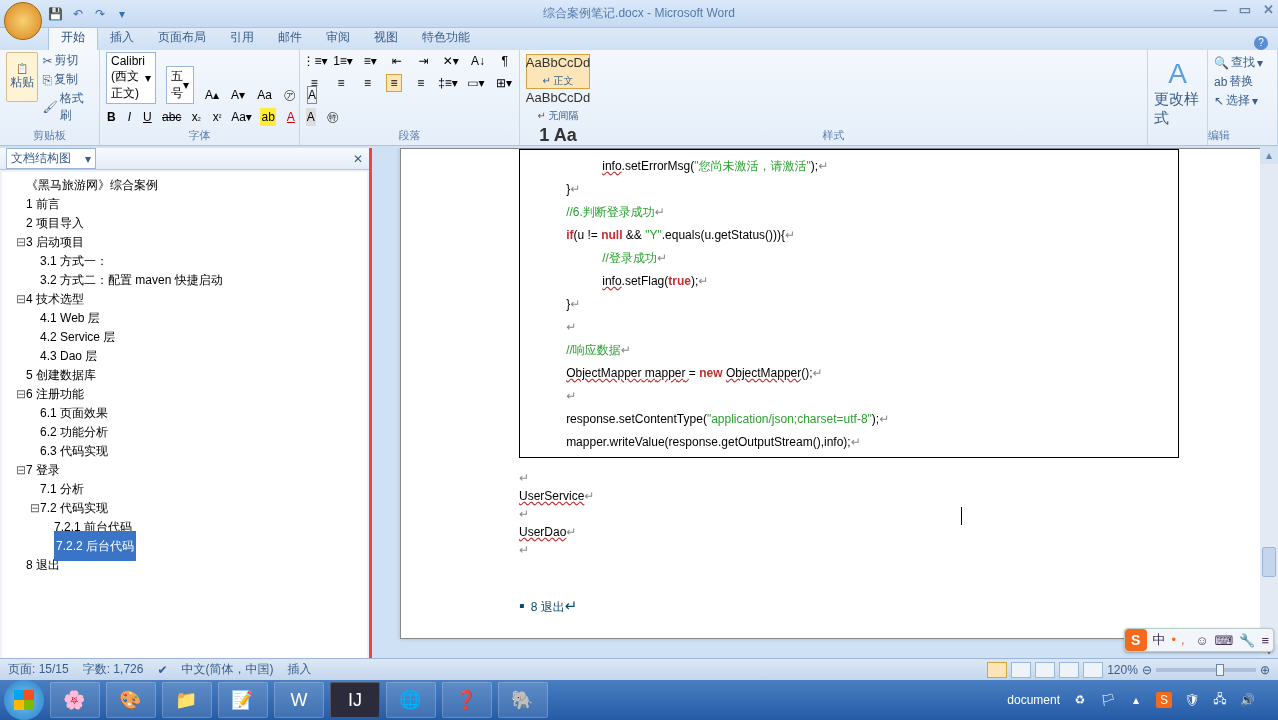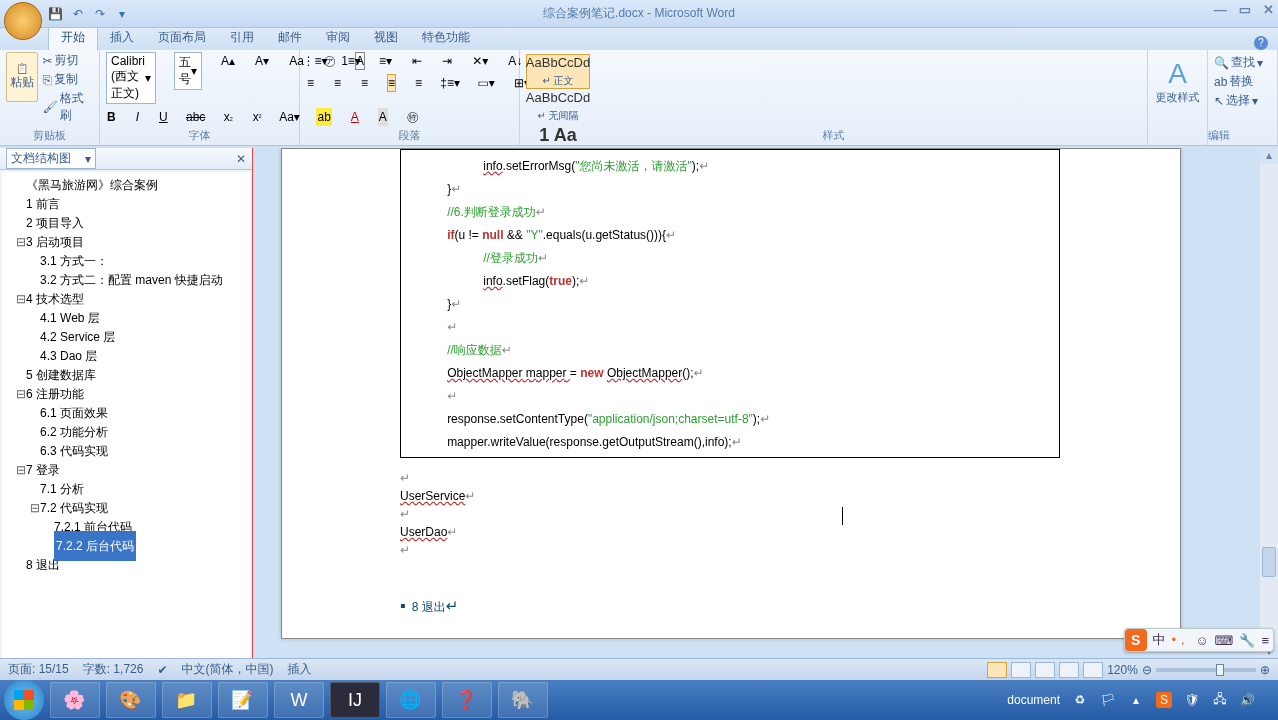--- a/index.html
+++ b/index.html
@@ -17,41 +17,41 @@
 .tabs .help-icon{margin-left:auto;width:14px;height:14px;background:#5a8cd6;color:#fff;border-radius:50%;text-align:center;line-height:14px;font-size:10px;}
 .ribbon{height:96px;background:linear-gradient(#f4f8fd,#e5eef9);border-bottom:1px solid #a9c4e5;display:flex;}
 .ribbon-group{border-right:1px solid #c5d6ec;padding:2px 6px;display:flex;flex-direction:column;position:relative;}
 .ribbon-group-label{position:absolute;bottom:2px;left:0;right:0;text-align:center;font-size:11px;color:#5a7db0;}
 .rg-clipboard{width:100px;}
 .clip-top{display:flex;gap:4px;}
 .paste-ico{width:34px;height:50px;background:#fff3d6;border:1px solid #d5bc89;border-radius:2px;display:flex;flex-direction:column;align-items:center;justify-content:center;font-size:10px;color:#3a5e8b;}
 .clip-mini{display:flex;flex-direction:column;gap:2px;font-size:11px;color:#3a5e8b;}
 .clip-mini div{display:flex;align-items:center;gap:2px;}
 .rg-font{width:200px;}
-.font-row{display:flex;gap:18px;margin-bottom:4px;align-items:flex-start;}
+.font-row{display:flex;gap:10px;margin-bottom:4px;align-items:flex-end;}
 .combo{background:#fff;border:1px solid #9cb6d9;padding:1px 4px;font-size:11px;display:flex;align-items:center;justify-content:space-between;}
 .combo.font-name{width:100px;}
 .combo.font-size{width:50px;}
 .fbtn{width:18px;height:18px;border:1px solid transparent;display:flex;align-items:center;justify-content:center;font-size:12px;cursor:pointer;}
 .strike{text-decoration:line-through;}
 .sup{font-size:8px;}
 .rg-para{width:220px;}
 .rg-styles{flex:1;display:flex;align-items:flex-start;padding-top:4px;}
 .style-item{width:64px;height:74px;border:1px solid transparent;display:flex;flex-direction:column;align-items:center;justify-content:center;cursor:pointer;font-size:11px;}
 .style-item.sel{border-color:#d6a33a;background:#fce6b8;}
 .style-prev{font-size:13px;color:#333;}
 .style-prev.h1{font-size:18px;font-weight:bold;}
 .style-prev.h{font-size:14px;font-weight:bold;}
 .style-name{font-size:10px;color:#3a5e8b;margin-top:4px;}
 .rg-change{width:60px;display:flex;flex-direction:column;align-items:center;justify-content:flex-start;padding-top:8px;}
 .change-ico{font-size:28px;color:#5aa0e0;}
 .rg-edit{width:70px;display:flex;flex-direction:column;gap:2px;padding-top:4px;font-size:11px;color:#3a5e8b;}
 .rg-edit div{display:flex;align-items:center;gap:2px;}
 .main{position:absolute;top:148px;left:0;right:0;bottom:40px;display:flex;}
-.navpane{width:253px;background:#eef3fa;border-right:1px solid #ef4444;display:flex;flex-direction:column;}
+.navpane{width:372px;background:#eef3fa;border-right:3px solid #ef4444;display:flex;flex-direction:column;}
 .nav-hdr{height:22px;background:linear-gradient(#f7fafd,#e3ecf7);border-bottom:1px solid #b0c6e1;display:flex;align-items:center;padding:0 6px;font-size:11px;color:#3a5e8b;}
 .nav-hdr .combo{flex:0 0 90px;}
 .nav-hdr .close{margin-left:auto;font-size:12px;}
 .nav-tree{flex:1;overflow:auto;background:#fff;margin:2px;padding:4px;}
 .tree-item{font-size:12px;color:#000;padding:1px 0;white-space:nowrap;}
 .tree-item.lvl1{padding-left:10px;}
 .tree-item.lvl2{padding-left:24px;}
 .tree-item.lvl3{padding-left:38px;}
 .tree-exp{display:inline-block;width:10px;color:#666;}
 .tree-item.selected span.lbl{background:#3a74c6;color:#fff;padding:8px 2px;}
@@ -223,21 +223,21 @@
         <div class="style-name">标题 5</div>
       </div>
       <div class="style-item">
         <div class="style-prev h">1.1.1.1.1</div>
         <div class="style-name">标题 6</div>
       </div>
       <div class="ribbon-group-label">样式</div>
   </div>
   <div class="ribbon-group rg-change">
     <div class="change-ico">A</div>
-    <div style="font-size:11px;color:#3a5e8b;text-align:left">更改样式</div>
+    <div style="font-size:15px;color:#3a5e8b;text-align:left">更改样式</div>
   </div>
   <div class="ribbon-group rg-edit">
     <div>🔍 <span>查找</span> ▾</div>
     <div>ab <span>替换</span></div>
     <div>↖ <span>选择</span> ▾</div>
     <div class="ribbon-group-label">编辑</div>
   </div>
 </div>
 
 <div class="main">

